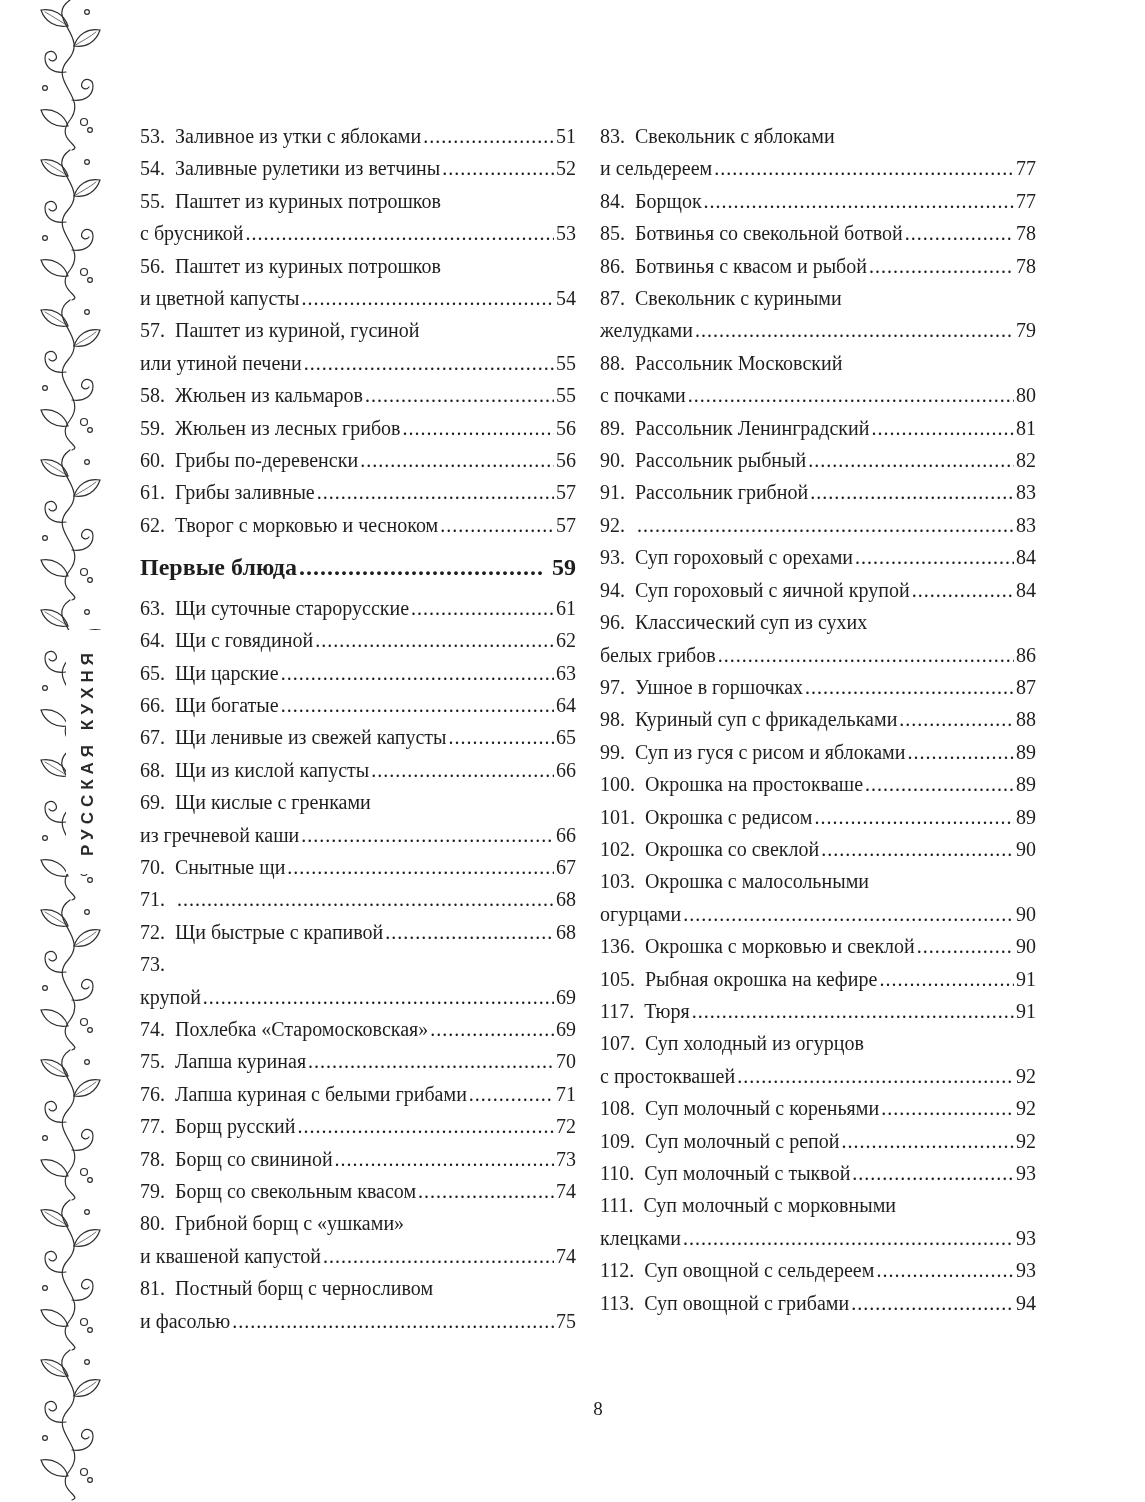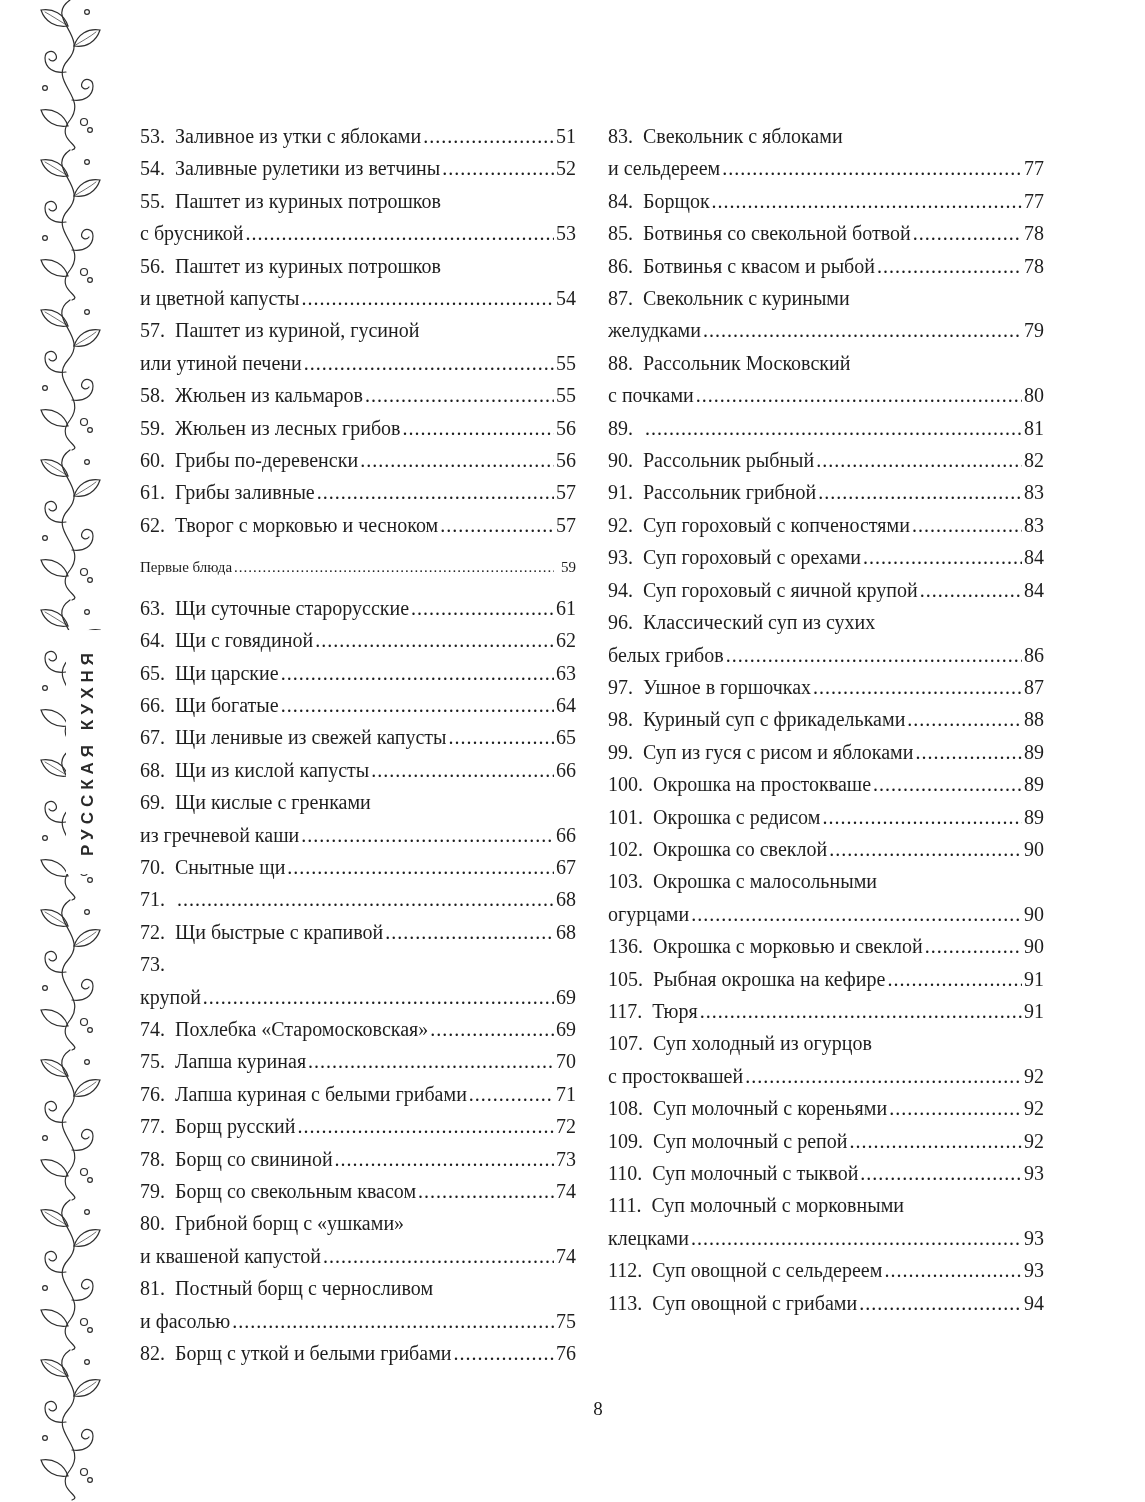--- a/index.html
+++ b/index.html
@@ -38,21 +38,21 @@
     color: #2a2a2a;
   }
 
   
   .content {
     position: absolute;
     left: 140px;
     top: 120px;
     width: 916px;
     display: flex;
-    gap: 32px;
+    gap: 24px;
   }
   .toc-column { width: 436px; }
 
   .toc-line {
     display: flex;
     align-items: baseline;
     font-size: 20px;
     line-height: 32.4px;
     white-space: nowrap;
   }
@@ -65,22 +65,22 @@
     margin: 0 2px;
     letter-spacing: 1px;
   }
   .dots::after {
     content: "................................................................................................";
   }
   .pagenum { flex: 0 0 auto; }
 
   .toc-heading { margin: 10px 0 8px 0; }
   .toc-heading .toc-line {
-    font-weight: normal;
-    font-size: 15px;
+    font-weight: bold;
+    font-size: 24px;
   }
   .toc-heading .dots { margin-right: 7px; }
 
   
   .folio {
     position: absolute;
     left: 140px;
     width: 916px;
     top: 1398px;
     text-align: center;
@@ -374,28 +374,20 @@
         <div class="toc-line">
           <span class="num">81.</span>
           <span class="title">Постный борщ с черносливом</span>
         </div>
         <div class="toc-line">
           <span class="title">и фасолью</span>
           <span class="dots"></span>
           <span class="pagenum">75</span>
         </div>
       </div>
-      <div class="toc-entry">
-        <div class="toc-line">
-          <span class="num">82.</span>
-          <span class="title">Борщ с уткой и белыми грибами</span>
-          <span class="dots"></span>
-          <span class="pagenum">76</span>
-        </div>
-      </div>
     </div>
   <div class="toc-column" id="col-right">
       <div class="toc-entry">
         <div class="toc-line">
           <span class="num">83.</span>
           <span class="title">Свекольник с яблоками</span>
         </div>
         <div class="toc-line">
           <span class="title">и сельдереем</span>
           <span class="dots"></span>
@@ -444,20 +436,21 @@
         </div>
         <div class="toc-line">
           <span class="title">с почками</span>
           <span class="dots"></span>
           <span class="pagenum">80</span>
         </div>
       </div>
       <div class="toc-entry">
         <div class="toc-line">
           <span class="num">89.</span>
+          <span class="title">Рассольник Ленинградский</span>
           <span class="dots"></span>
           <span class="pagenum">81</span>
         </div>
       </div>
       <div class="toc-entry">
         <div class="toc-line">
           <span class="num">90.</span>
           <span class="title">Рассольник рыбный</span>
           <span class="dots"></span>
           <span class="pagenum">82</span>
@@ -467,21 +460,20 @@
         <div class="toc-line">
           <span class="num">91.</span>
           <span class="title">Рассольник грибной</span>
           <span class="dots"></span>
           <span class="pagenum">83</span>
         </div>
       </div>
       <div class="toc-entry">
         <div class="toc-line">
           <span class="num">92.</span>
-          <span class="title">Суп гороховый с копченостями</span>
           <span class="dots"></span>
           <span class="pagenum">83</span>
         </div>
       </div>
       <div class="toc-entry">
         <div class="toc-line">
           <span class="num">93.</span>
           <span class="title">Суп гороховый с орехами</span>
           <span class="dots"></span>
           <span class="pagenum">84</span>

